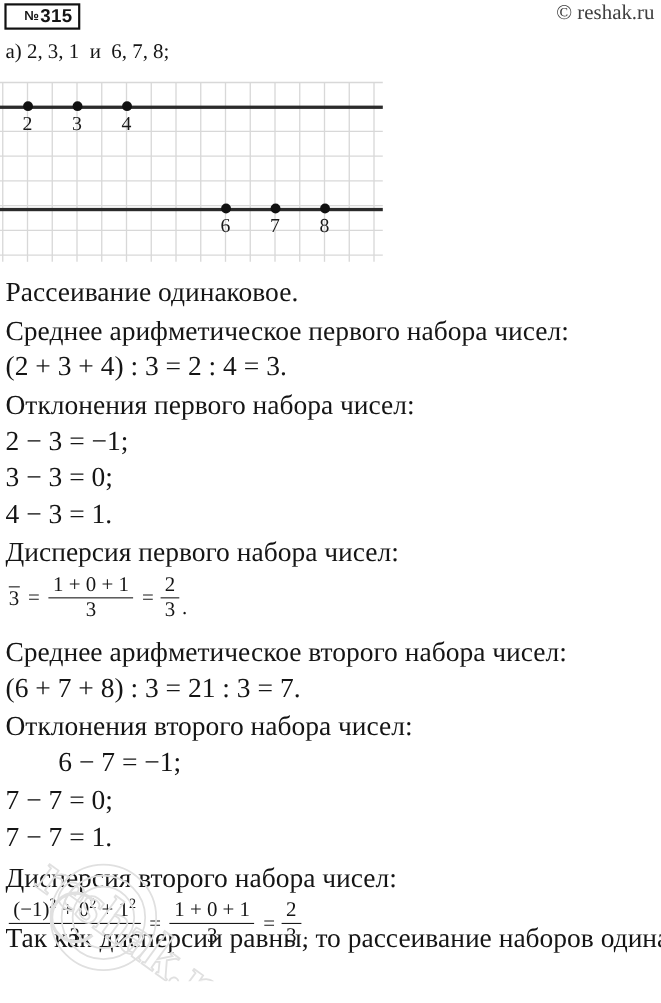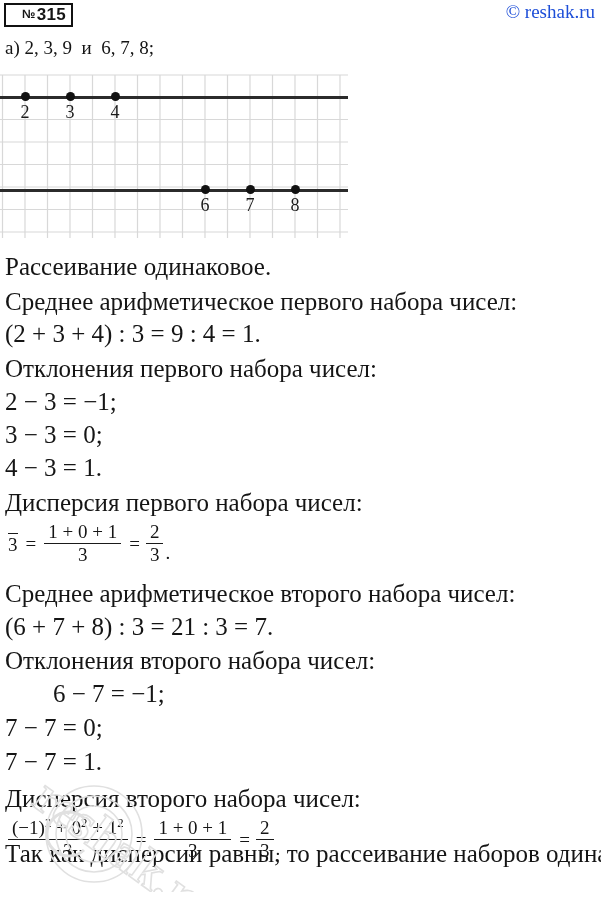--- a/index.html
+++ b/index.html
@@ -35,21 +35,21 @@
     font-size: 12px;
     vertical-align: 2px;
     margin-right: 1px;
   }
   #site-credit {
     position: absolute;
     right: 6px;
     top: 1px;
     font-size: 19px;
     line-height: 22px;
-    color: #1d4ed8;
+    color: #404040;
     white-space: nowrap;
   }
 
   
   #problem-statement {
     position: absolute;
     left: 5px;
     top: 37px;
     font-size: 19px;
     line-height: 22px;
@@ -148,21 +148,21 @@
 </style>
 </head>
 <body>
 
 <div id="exercise-badge">
   <span class="num-sign">№</span><span>315</span>
 </div>
 
 <div id="site-credit">© reshak.ru</div>
 
-<div id="problem-statement">а) 2, 3, 9  и  6, 7, 8;</div>
+<div id="problem-statement">а) 2, 3, 1  и  6, 7, 8;</div>
 
 <div id="figure">
   <svg class="gridlayer" width="360" height="178" viewBox="0 0 360 178" xmlns="http://www.w3.org/2000/svg">
     <g stroke="#d8d8d8" stroke-width="1.2">
 
       <line x1="2.5" y1="13" x2="2.5" y2="176"></line>
       <line x1="25" y1="13" x2="25" y2="176"></line>
       <line x1="47.5" y1="13" x2="47.5" y2="176"></line>
       <line x1="70" y1="13" x2="70" y2="176"></line>
       <line x1="92.5" y1="13" x2="92.5" y2="176"></line>
@@ -201,21 +201,21 @@
   <div class="pt" style="left:200.5px; top:122.5px;"></div>
   <div class="pt" style="left:245.5px; top:122.5px;"></div>
   <div class="pt" style="left:290.5px; top:122.5px;"></div>
   <div class="ptlabel" style="left:195px; top:133px;">6</div>
   <div class="ptlabel" style="left:240px; top:133px;">7</div>
   <div class="ptlabel" style="left:285px; top:133px;">8</div>
 </div>
 
 <div class="sol-line" style="top:255px;">Рассеивание одинаковое.</div>
 <div class="sol-line" style="top:290px;">Среднее арифметическое первого набора чисел:</div>
-<div class="sol-line" style="top:322px;">(2 + 3 + 4) : 3 = 9 : 4 = 1.</div>
+<div class="sol-line" style="top:322px;">(2 + 3 + 4) : 3 = 2 : 4 = 3.</div>
 <div class="sol-line" style="top:357px;">Отклонения первого набора чисел:</div>
 <div class="sol-line" style="top:390px;">2 − 3 = −1;</div>
 <div class="sol-line" style="top:423px;">3 − 3 = 0;</div>
 <div class="sol-line" style="top:456px;">4 − 3 = 1.</div>
 <div class="sol-line" style="top:491px;">Дисперсия первого набора чисел:</div>
 
 <div class="frac-row" style="top:522px;">
   <span class="frac">
     <span class="denom">3</span>
   </span>

